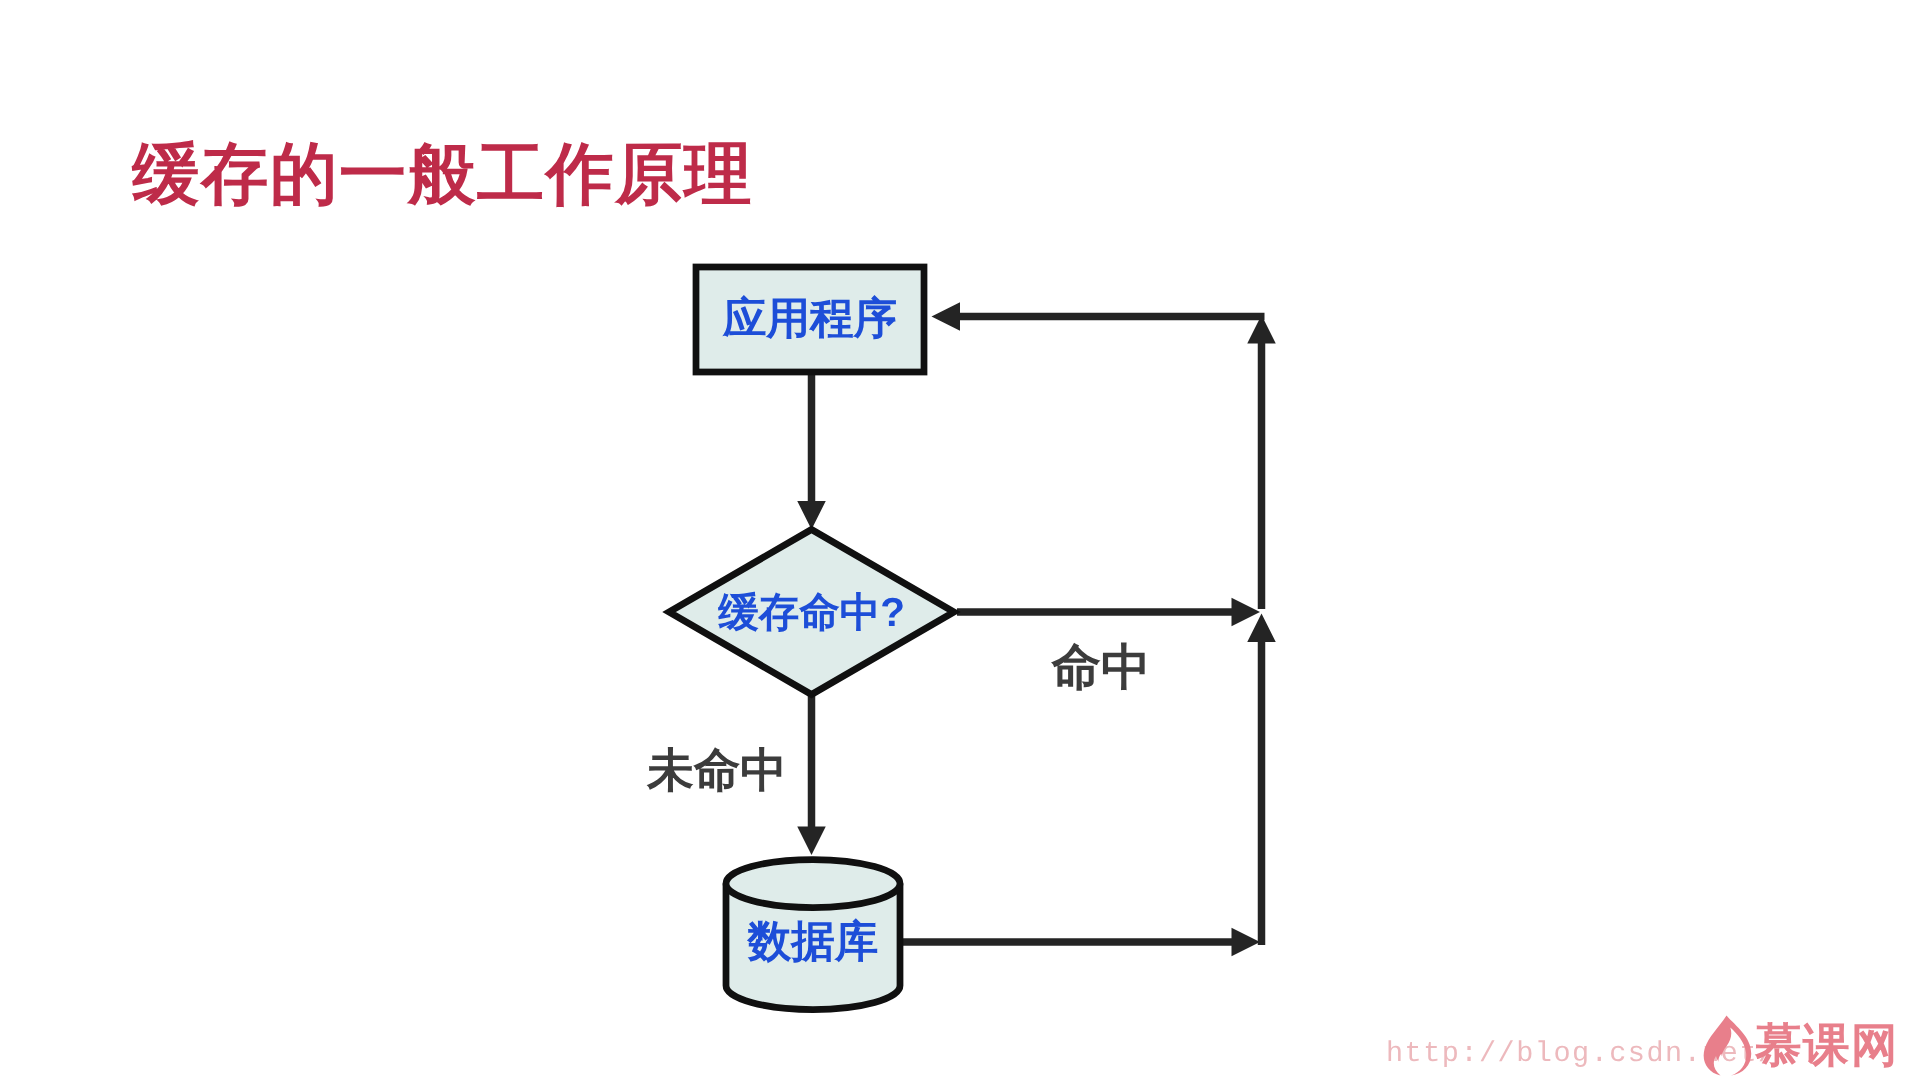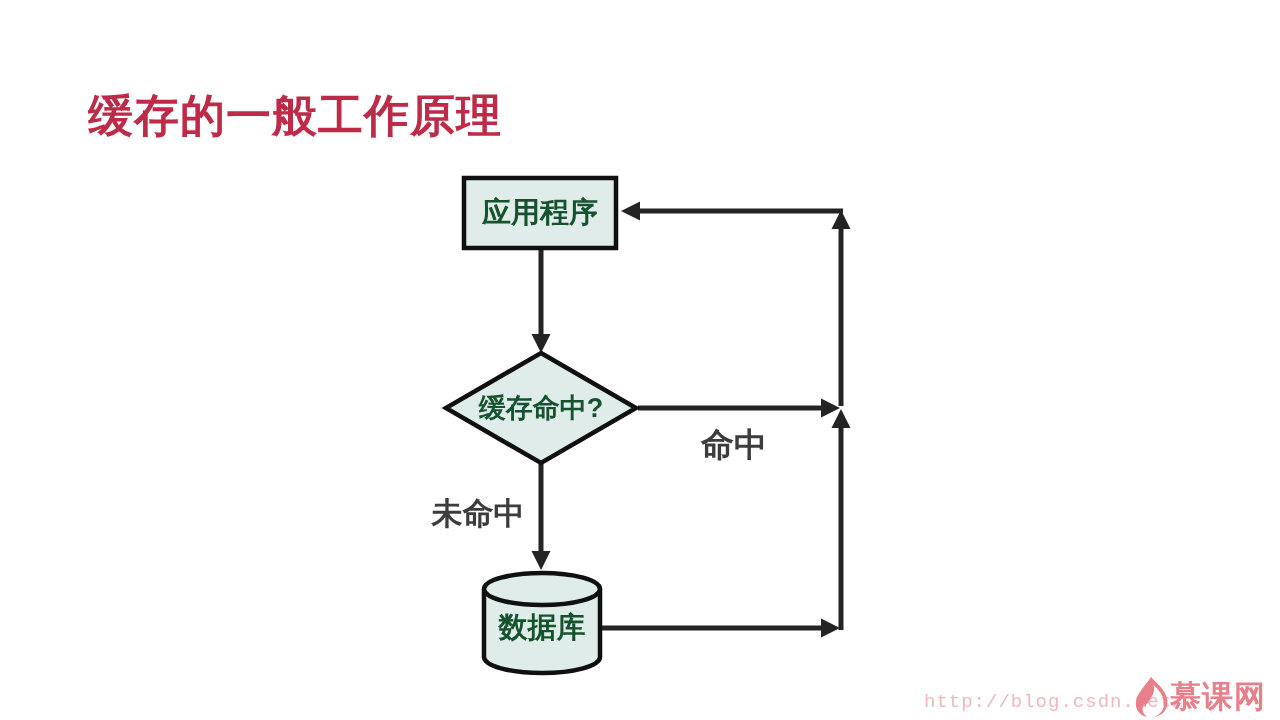--- a/index.html
+++ b/index.html
@@ -22,21 +22,21 @@
     white-space: nowrap;
   }
 
   svg.diagram-canvas { position: absolute; left: 0; top: 0; }
 
   .node-label {
     position: absolute;
     display: flex;
     align-items: center;
     justify-content: center;
-    color: #14532d;
+    color: #1d4ed8;
     font-weight: 600;
     white-space: nowrap;
   }
   .node-label.app      { left: 464px; top: 178px; width: 152px; height: 70px; font-size: 29px; }
   .node-label.decision { left: 448px; top: 381px; width: 186px; height: 54px; font-size: 27px; text-align: center; }
   .node-label.db       { left: 484px; top: 606px; width: 116px; height: 44px; font-size: 29px; }
 
   .edge-label {
     position: absolute;
     color: #3c3c3c;

